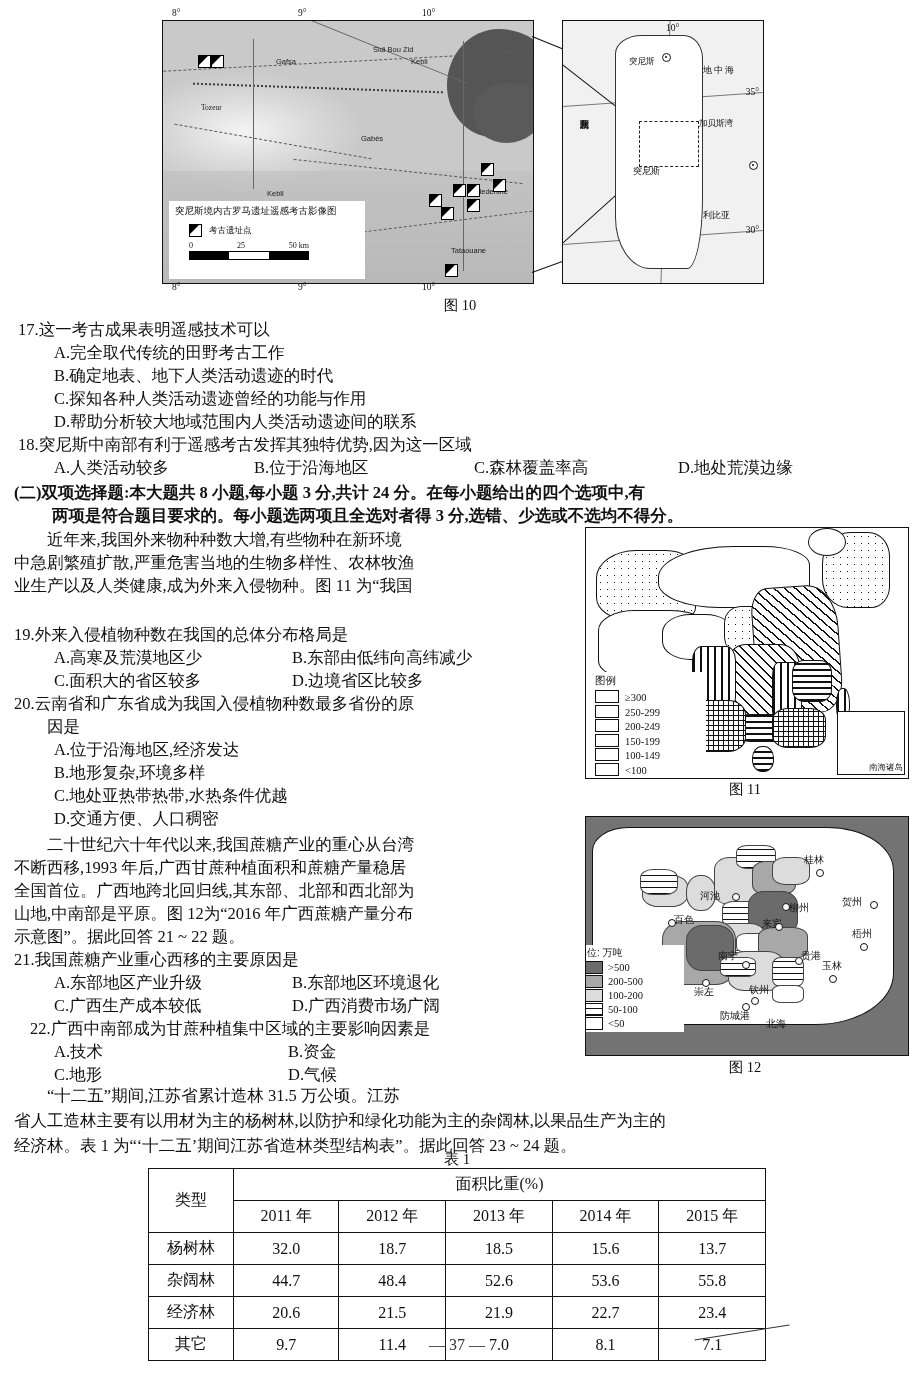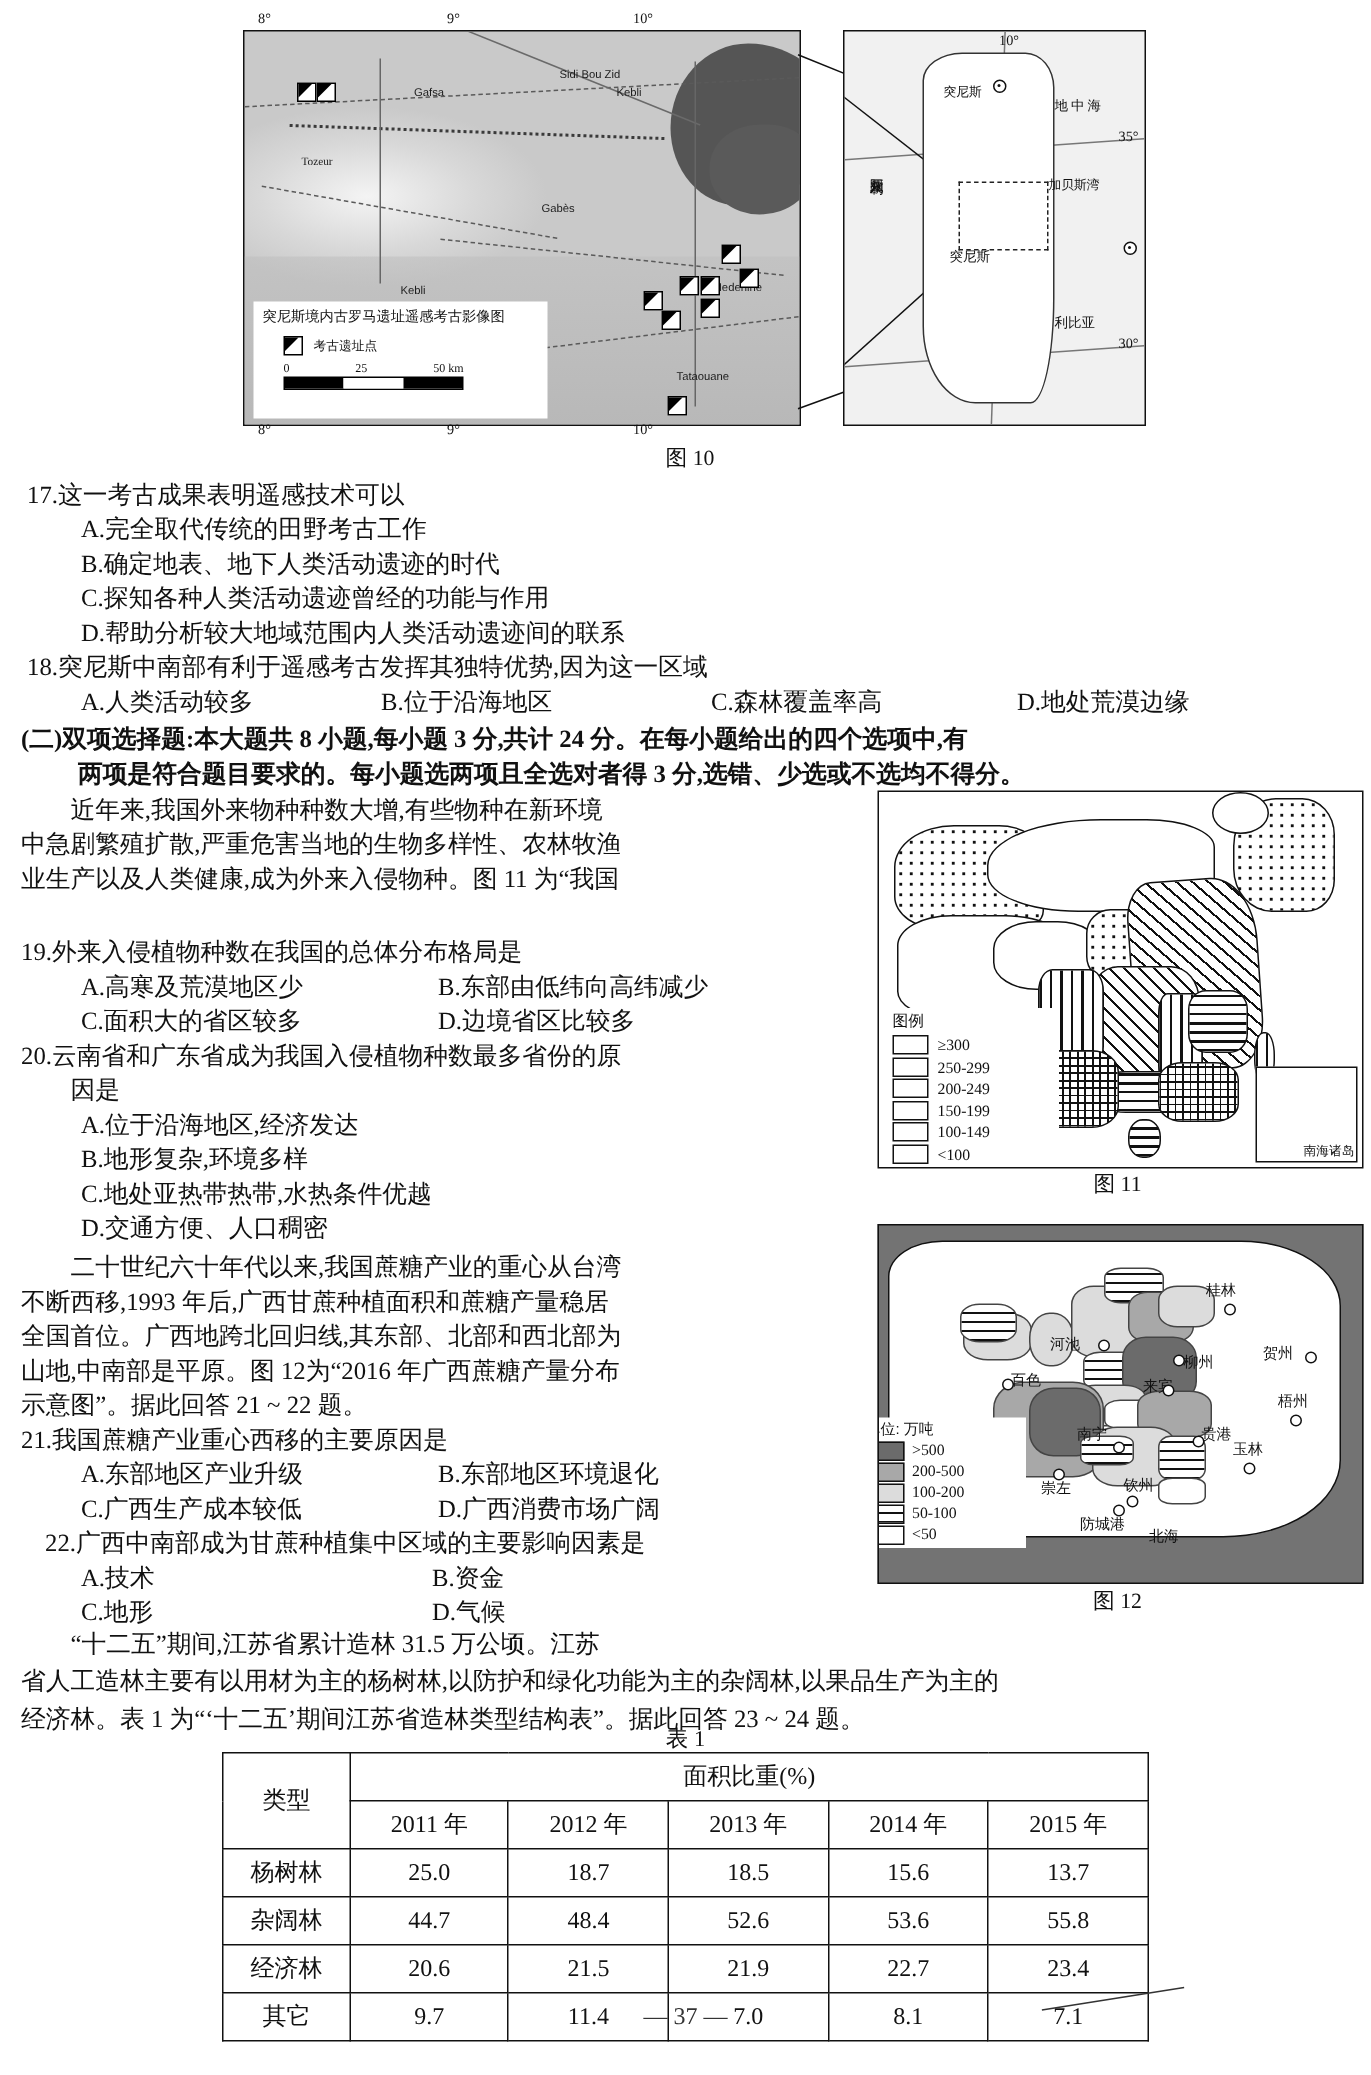--- a/index.html
+++ b/index.html
@@ -474,21 +474,21 @@
     </tr>
     <tr>
       <td>2011 年</td>
       <td>2012 年</td>
       <td>2013 年</td>
       <td>2014 年</td>
       <td>2015 年</td>
     </tr>
     <tr>
       <td class="rowhead">杨树林</td>
-      <td>25.0</td>
+      <td>32.0</td>
       <td>18.7</td>
       <td>18.5</td>
       <td>15.6</td>
       <td>13.7</td>
     </tr>
     <tr>
       <td class="rowhead">杂阔林</td>
       <td>44.7</td>
       <td>48.4</td>
       <td>52.6</td>

